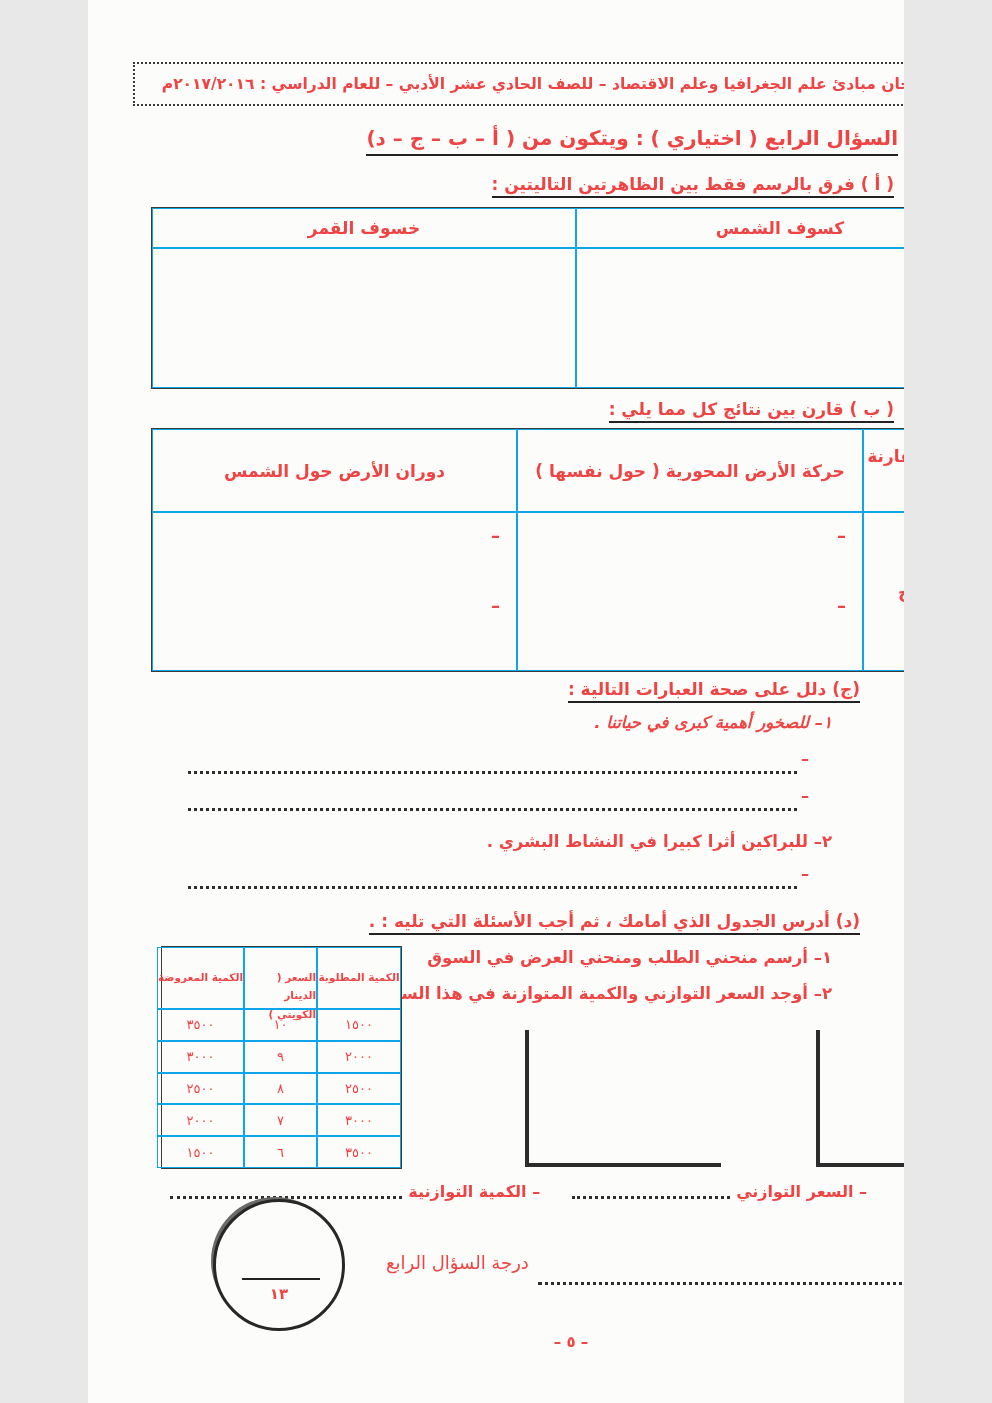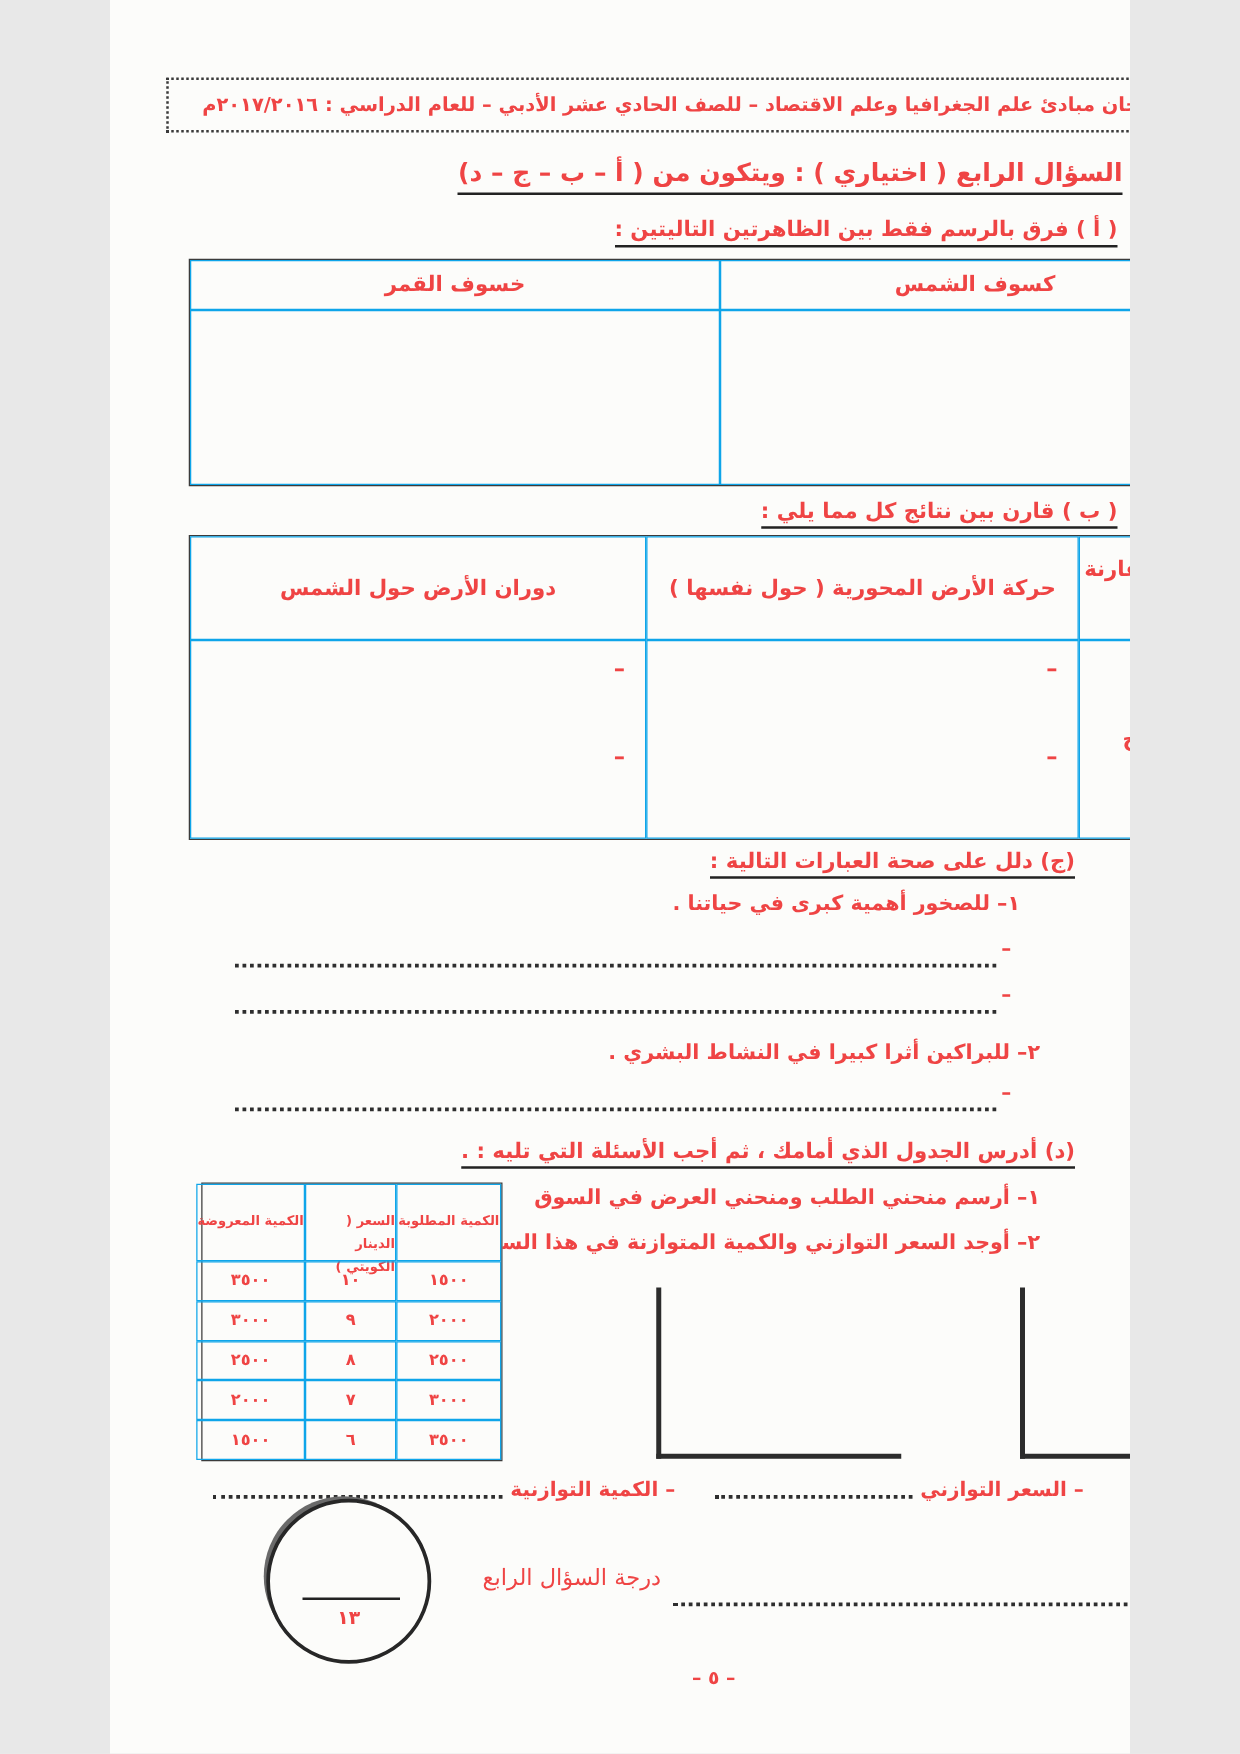--- a/index.html
+++ b/index.html
@@ -62,21 +62,21 @@
   
   .ansline{position:absolute;left:100px;right:95px;height:20px;display:flex;align-items:flex-end;}
   .ansline .ans-dash{font-weight:bold;font-size:16px;transform:translateY(-6px);padding-left:4px;}
   .ansline .ans-dots{flex:1;border-bottom:3px dotted #2e2e2e;height:18px;}
   .l1{top:754px;} .l2{top:791px;} .l3{top:869px;}
 
   
   .t3{left:73px;top:946px;width:239px;height:221px;
       grid-template-columns:84px 73px 1fr;
       grid-template-rows:62px repeat(5, 1fr);}
-  .t3 .gcell{font-size:13px;font-weight:bold;}
+  .t3 .gcell{font-size:13px;font-weight:normal;}
   .t3 .hd{font-size:10.5px;font-weight:bold;align-items:flex-start;padding-top:20px;line-height:1.75;}
   .t3 .hd.nowrap{white-space:nowrap;}
 
   
   .axes{position:absolute;border-left:4px solid #2c2c2c;border-bottom:4px solid #2c2c2c;}
   .axes.ax-left{left:437px;top:1030px;width:192px;height:133px;}
   .axes.ax-right{left:728px;top:1030px;width:197px;height:133px;}
 
   
   .eq-row{position:absolute;right:37px;top:1180px;display:flex;align-items:flex-end;direction:rtl;}
@@ -136,21 +136,21 @@
       <span class="cmp-dash">–</span>
       <span class="cmp-dash">–</span>
     </div>
     <div class="gcell dash-cell">
       <span class="cmp-dash">–</span>
       <span class="cmp-dash">–</span>
     </div>
   </div>
 
   <div class="section-heading h-c">(ج) دلل على صحة العبارات التالية :</div>
-  <div class="q-item" style="right:88px;top:713px;">١– للصخور أهمية كبرى في حياتنا .</div>
+  <div class="q-item" style="right:72px;top:713px;font-style:italic;">١– للصخور أهمية كبرى في حياتنا .</div>
   <div class="ansline l1">
     <span class="ans-dash">–</span>
     <span class="ans-dots"></span>
   </div>
   <div class="ansline l2">
     <span class="ans-dash">–</span>
     <span class="ans-dots"></span>
   </div>
   <div class="q-item" style="right:72px;top:832px;">٢– للبراكين أثرا كبيرا في النشاط البشري .</div>
   <div class="ansline l3">

